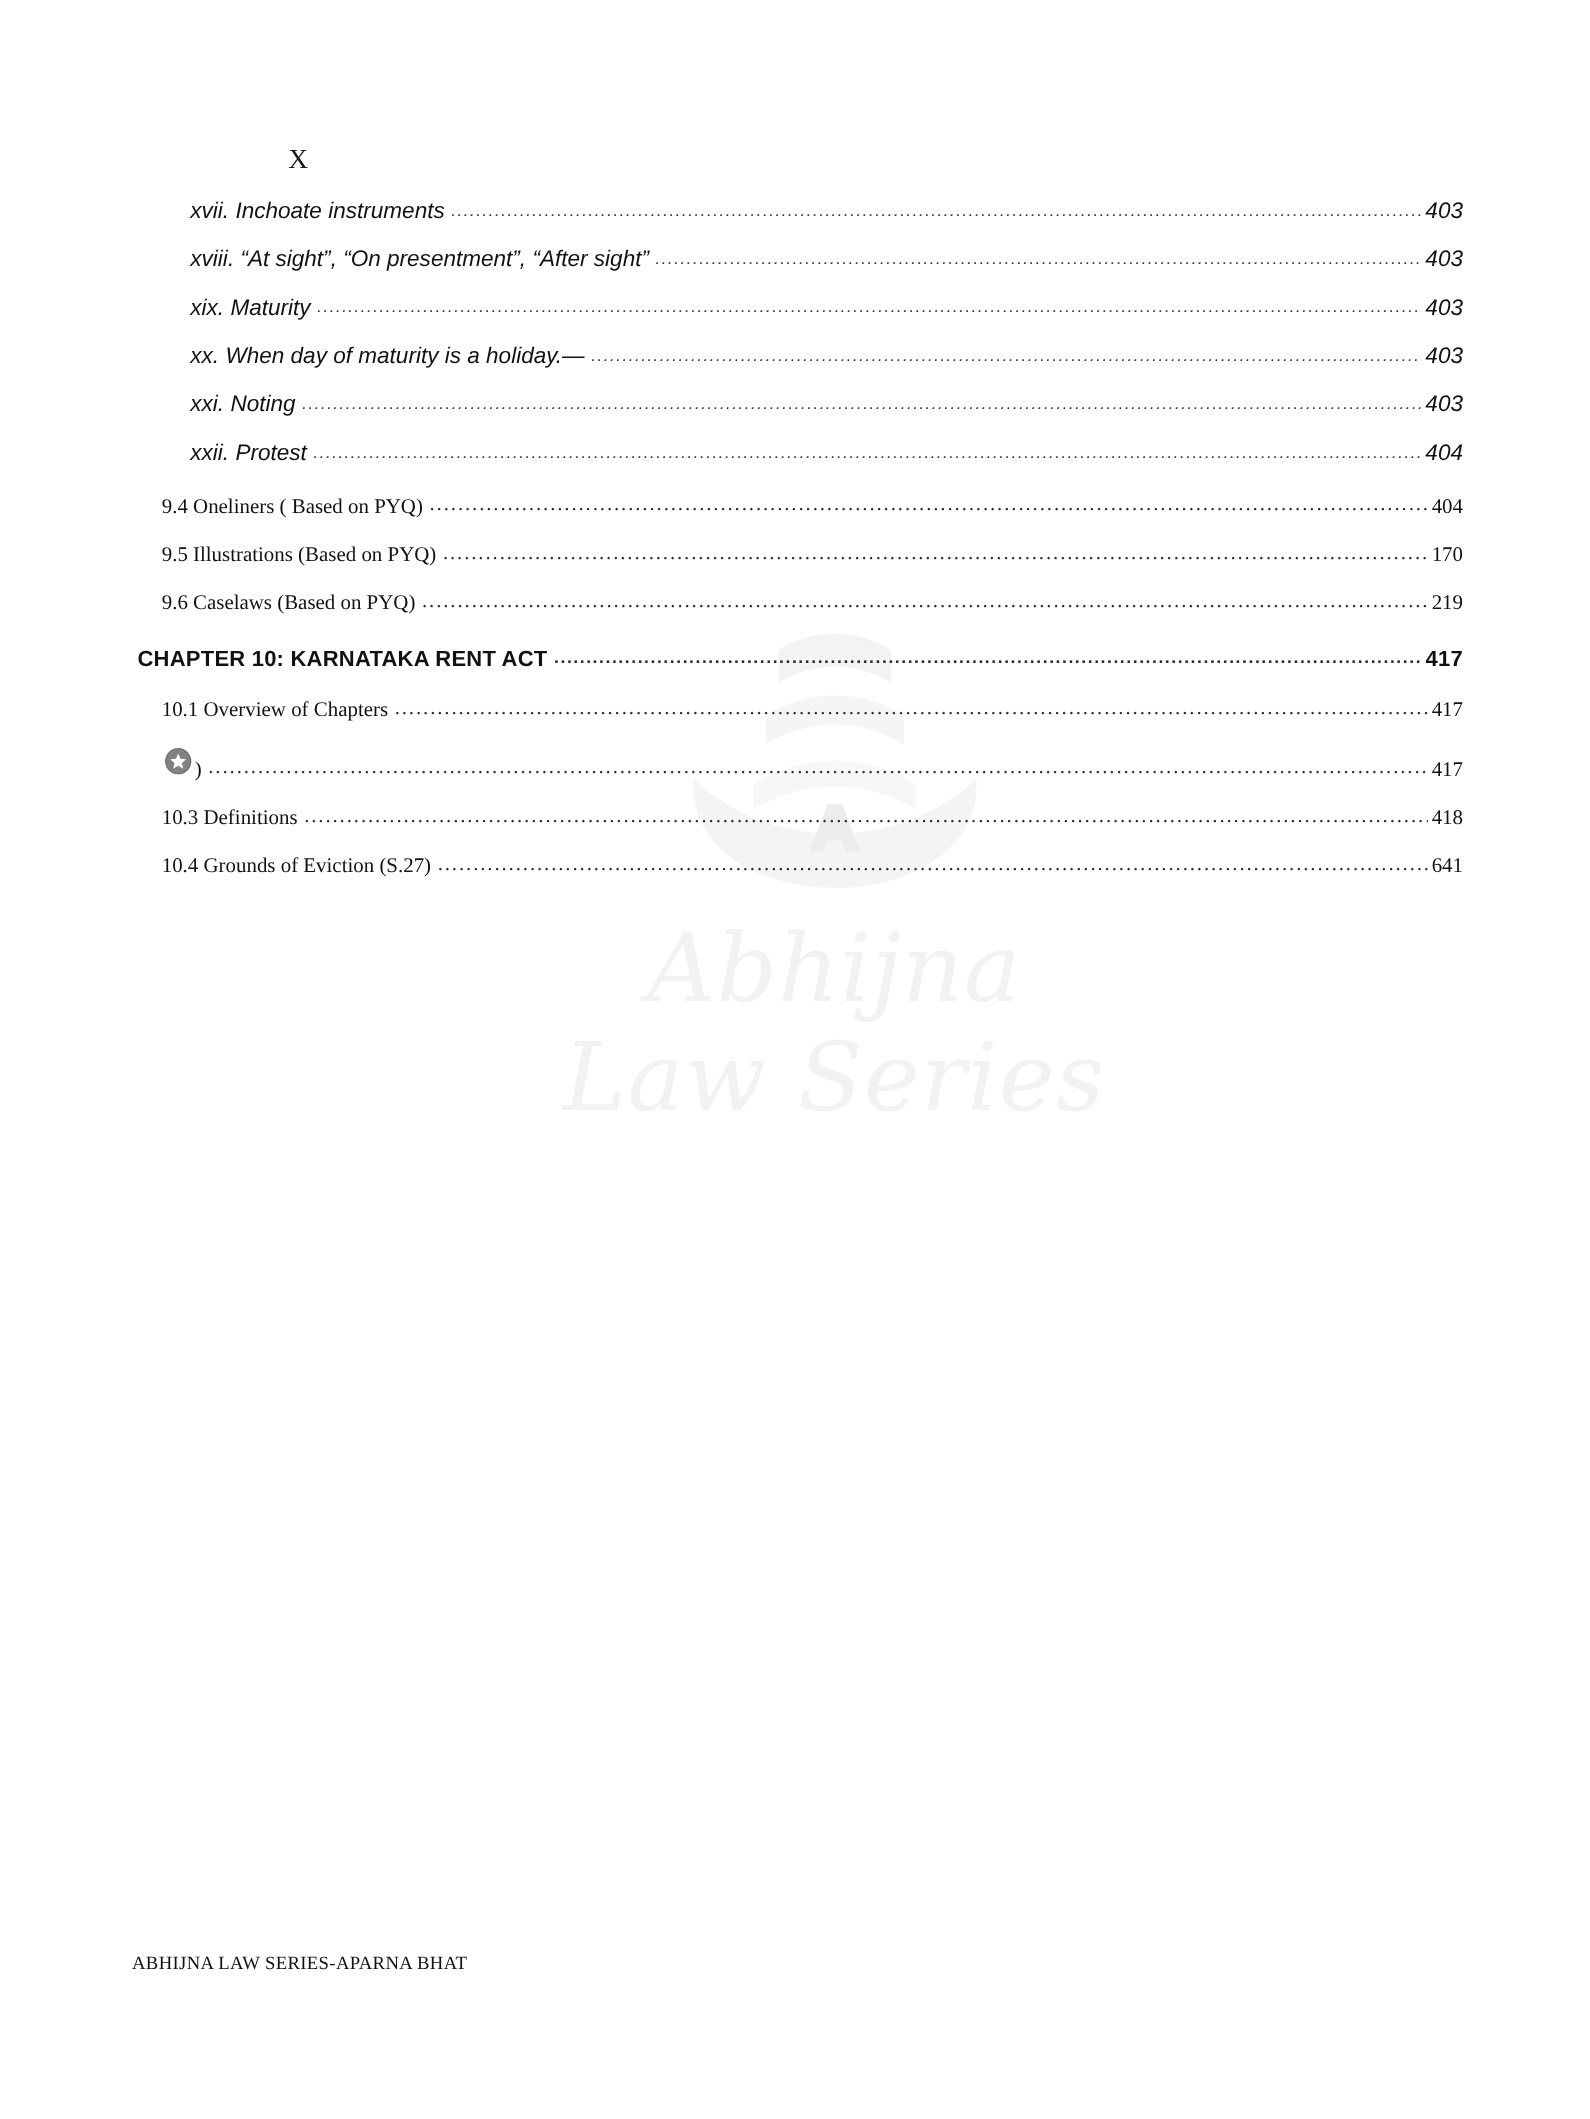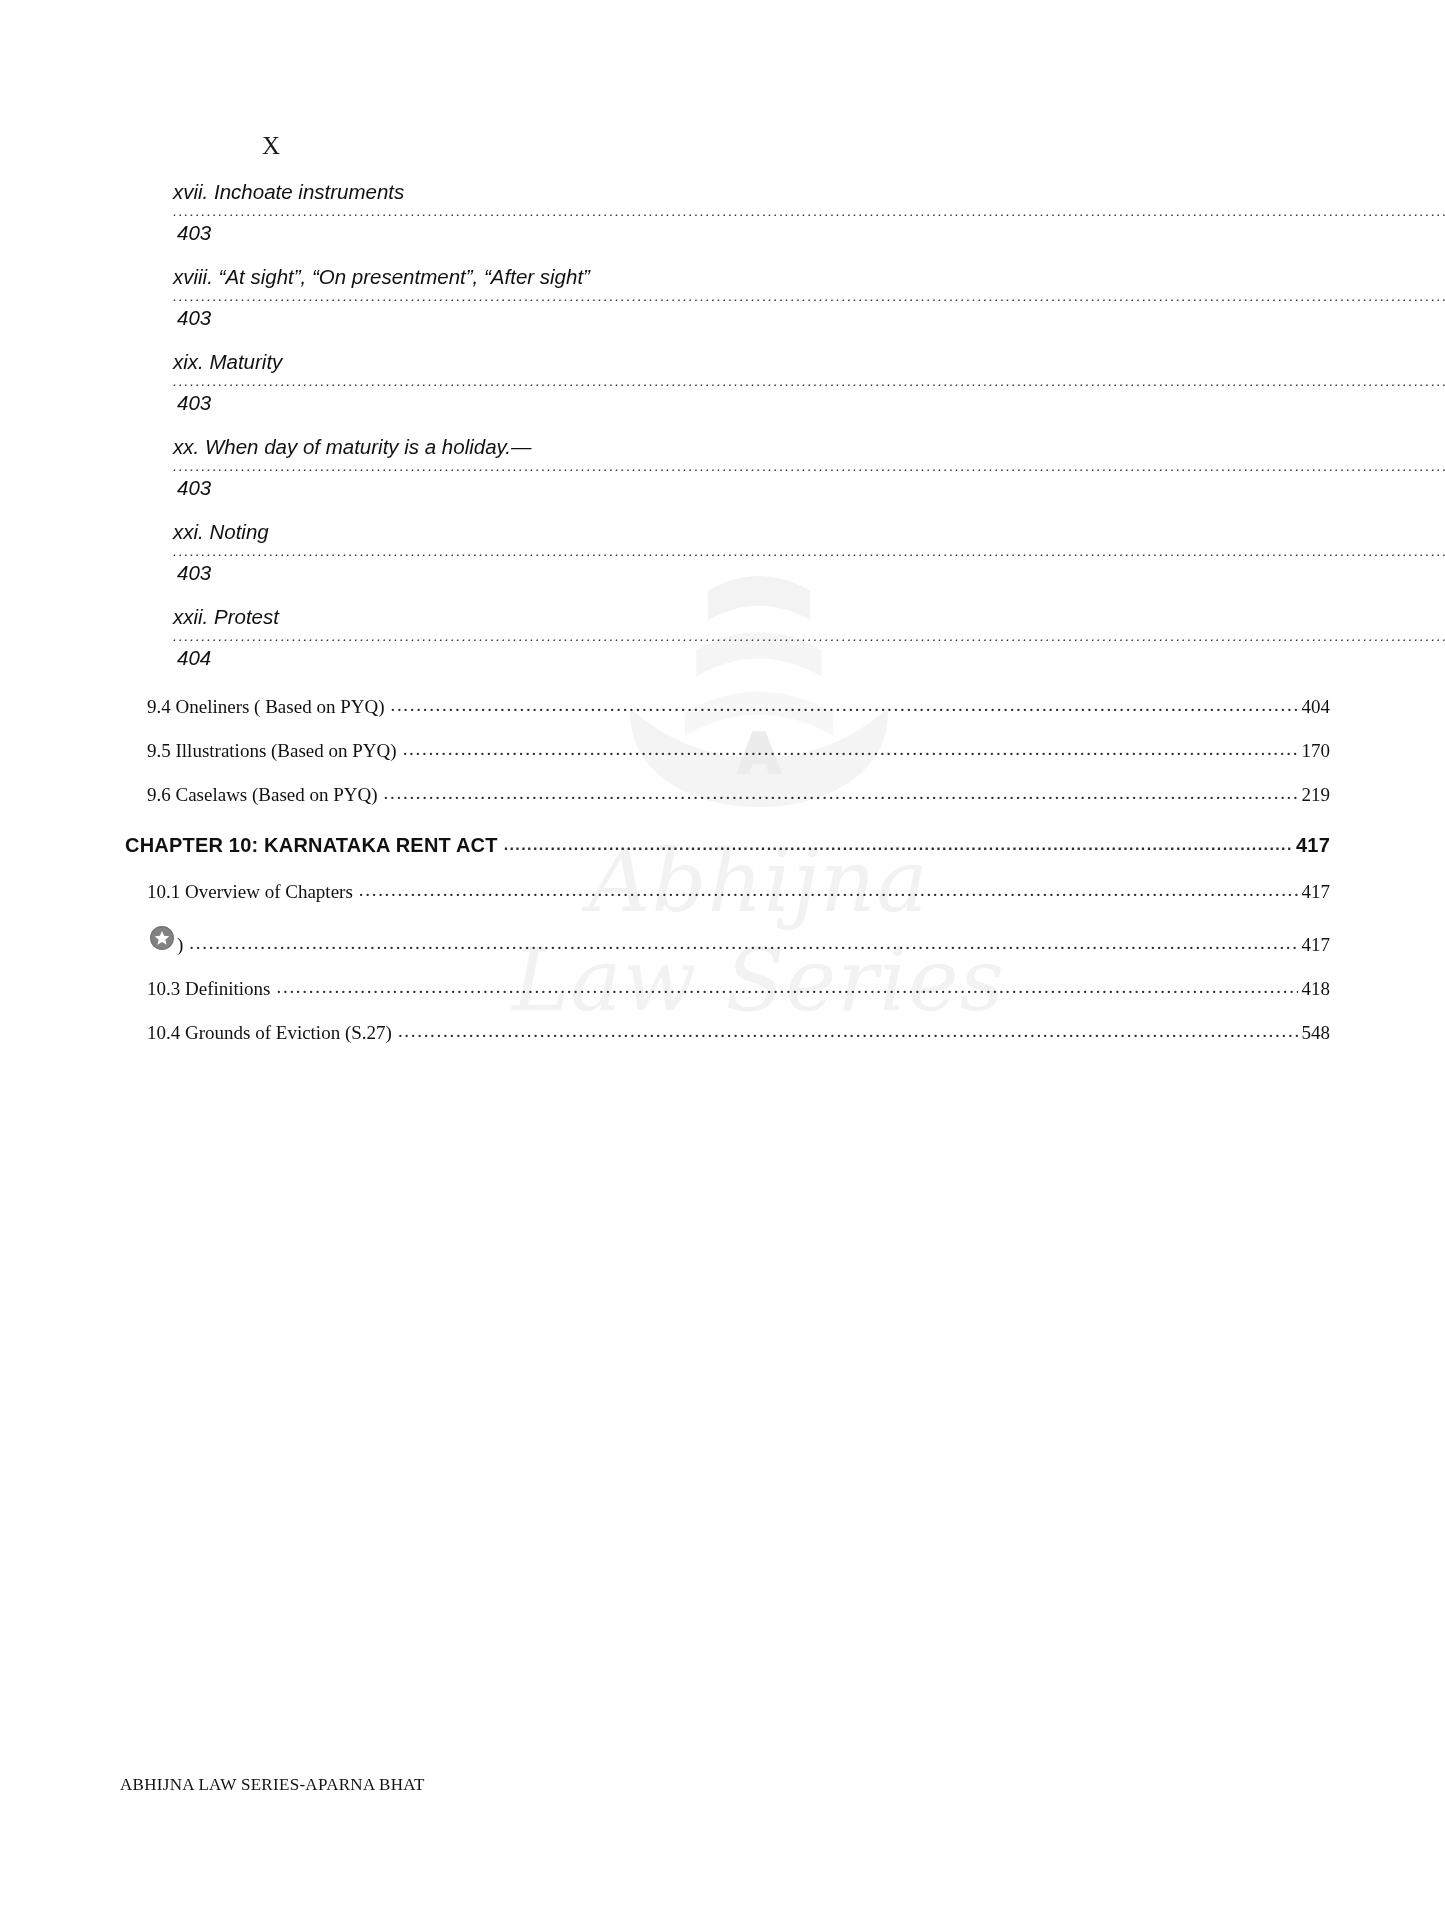--- a/index.html
+++ b/index.html
@@ -100,21 +100,20 @@
   }
 
   
   .lvl-roman {
     font-family: "Liberation Sans", sans-serif;
     font-style: italic;
     font-size: 20.5px;
     margin-left: 48px;
     width: calc(100% - 48px);
     margin-bottom: 20px;
-    flex-direction: column;
   }
   .lvl-roman .toc-dots::after {
     font-size: 15px;
     letter-spacing: 1.5px;
     color: #333;
   }
   .lvl-roman .toc-page { }
 
   
   .lvl-section {
@@ -271,20 +270,20 @@
 
     <div class="toc-row lvl-section">
       <span class="toc-label">10.3 Definitions</span>
       <span class="toc-dots"></span>
       <span class="toc-page">418</span>
     </div>
 
     <div class="toc-row lvl-section">
       <span class="toc-label">10.4 Grounds of Eviction (S.27)</span>
       <span class="toc-dots"></span>
-      <span class="toc-page">548</span>
+      <span class="toc-page">641</span>
     </div>
 
   </div>
 
   <div class="footer">ABHIJNA LAW SERIES-APARNA BHAT</div>
 
 </div>
 
 </body></html>

